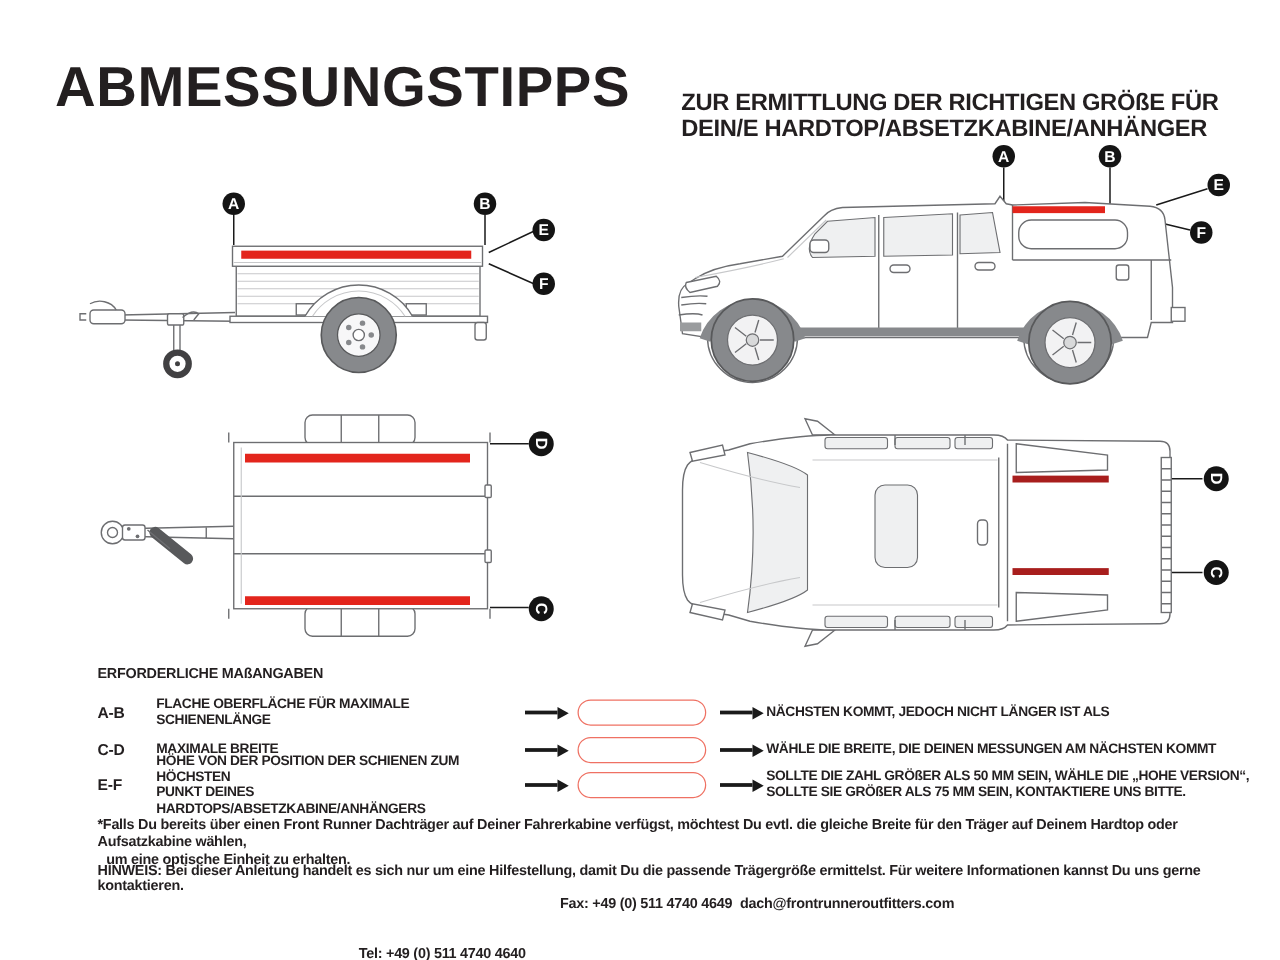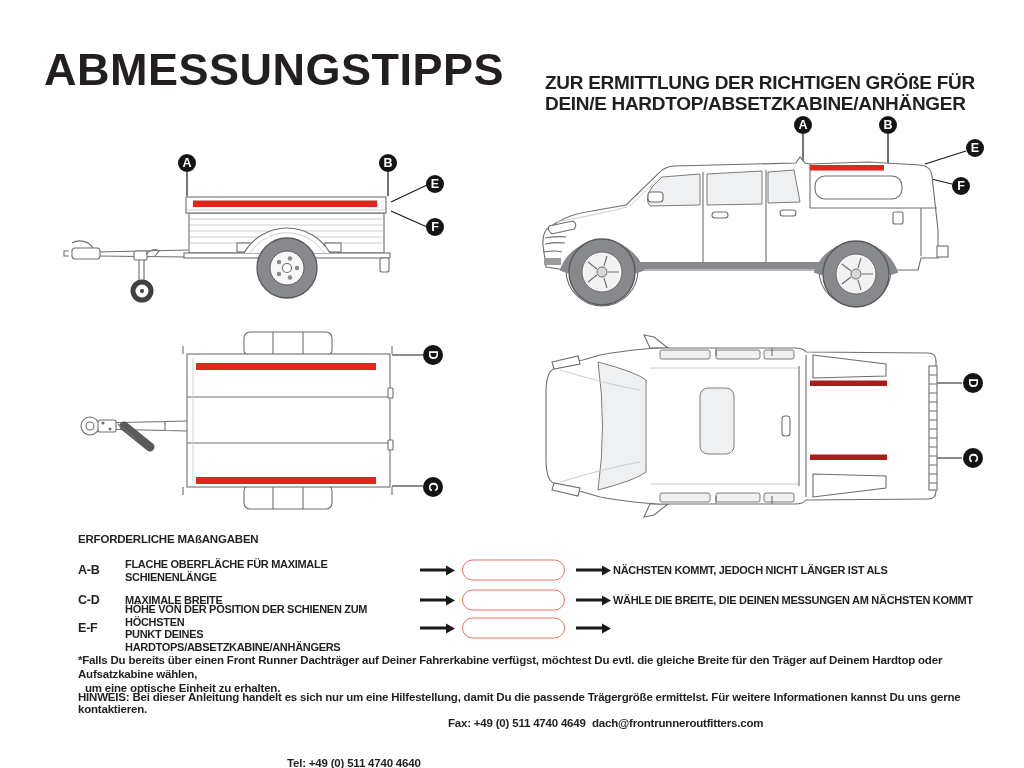--- a/index.html
+++ b/index.html
@@ -294,20 +294,24 @@
 
   <div class="mrow" style="top:612px;height:32px">
     <span class="mr-range">E-F</span>
     <span class="mr-desc">
       <span>HÖHE VON DER POSITION DER SCHIENEN ZUM HÖCHSTEN</span>
       <span>PUNKT DEINES HARDTOPS/ABSETZKABINE/ANHÄNGERS</span>
     </span>
     <span class="arr a1"></span>
     <span class="oval"></span>
     <span class="arr a2"></span>
+    <span class="mr-instr">
+      <span>SOLLTE DIE ZAHL GRÖßER ALS 50 MM SEIN, WÄHLE DIE „HOHE VERSION“,</span>
+      <span>SOLLTE SIE GRÖßER ALS 75 MM SEIN, KONTAKTIERE UNS BITTE.</span>
+    </span>
   </div>
 
   <div class="abs" id="hinweis">HINWEIS: Bei dieser Anleitung handelt es sich nur um eine Hilfestellung, damit Du die passende Trägergröße ermittelst. Für weitere Informationen kannst Du uns gerne kontaktieren.</div>
   <div class="abs" id="fn1">
     <span style="display:block">*Falls Du bereits über einen Front Runner Dachträger auf Deiner Fahrerkabine verfügst, möchtest Du evtl. die gleiche Breite für den Träger auf Deinem Hardtop oder Aufsatzkabine wählen,</span>
     <span class="l2">um eine optische Einheit zu erhalten.</span>
   </div>
 
   <div class="abs" id="footer">
     <span id="f-tel">Tel: +49 (0) 511 4740 4640</span>

